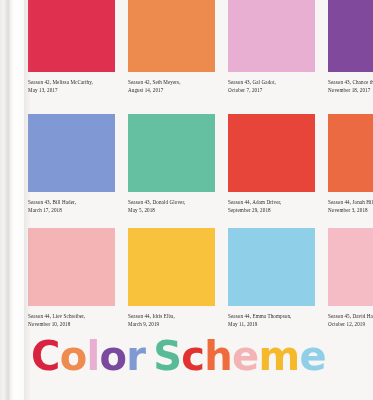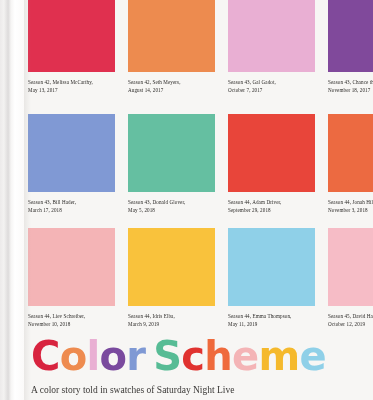--- a/index.html
+++ b/index.html
@@ -206,16 +206,15 @@
         <div class="swatch" style="background: rgb(246, 188, 198);"></div>
         <div class="caption">
           <span class="line">Season 45, David Harbour,</span>
           <span class="line">October 12, 2019</span>
         </div>
       </div>
     </div>
 
   <div class="title-block">
     <h1 class="title" id="title"><span style="color: rgb(216, 36, 63);">C</span><span style="color: rgb(238, 139, 79);">o</span><span style="color: rgb(233, 175, 211);">l</span><span style="color: rgb(122, 74, 158);">o</span><span style="color: rgb(127, 153, 212);">r</span><span class="sp"></span><span style="color: rgb(87, 188, 149);">S</span><span style="color: rgb(224, 50, 47);">c</span><span style="color: rgb(239, 106, 60);">h</span><span style="color: rgb(244, 180, 182);">e</span><span style="color: rgb(245, 185, 44);">m</span><span style="color: rgb(143, 208, 232);">e</span></h1>
-    <div class="subtitle">A color story told in swatches of Saturday Night Live</div>
   </div>
 
 </div>
 
 </body></html>

